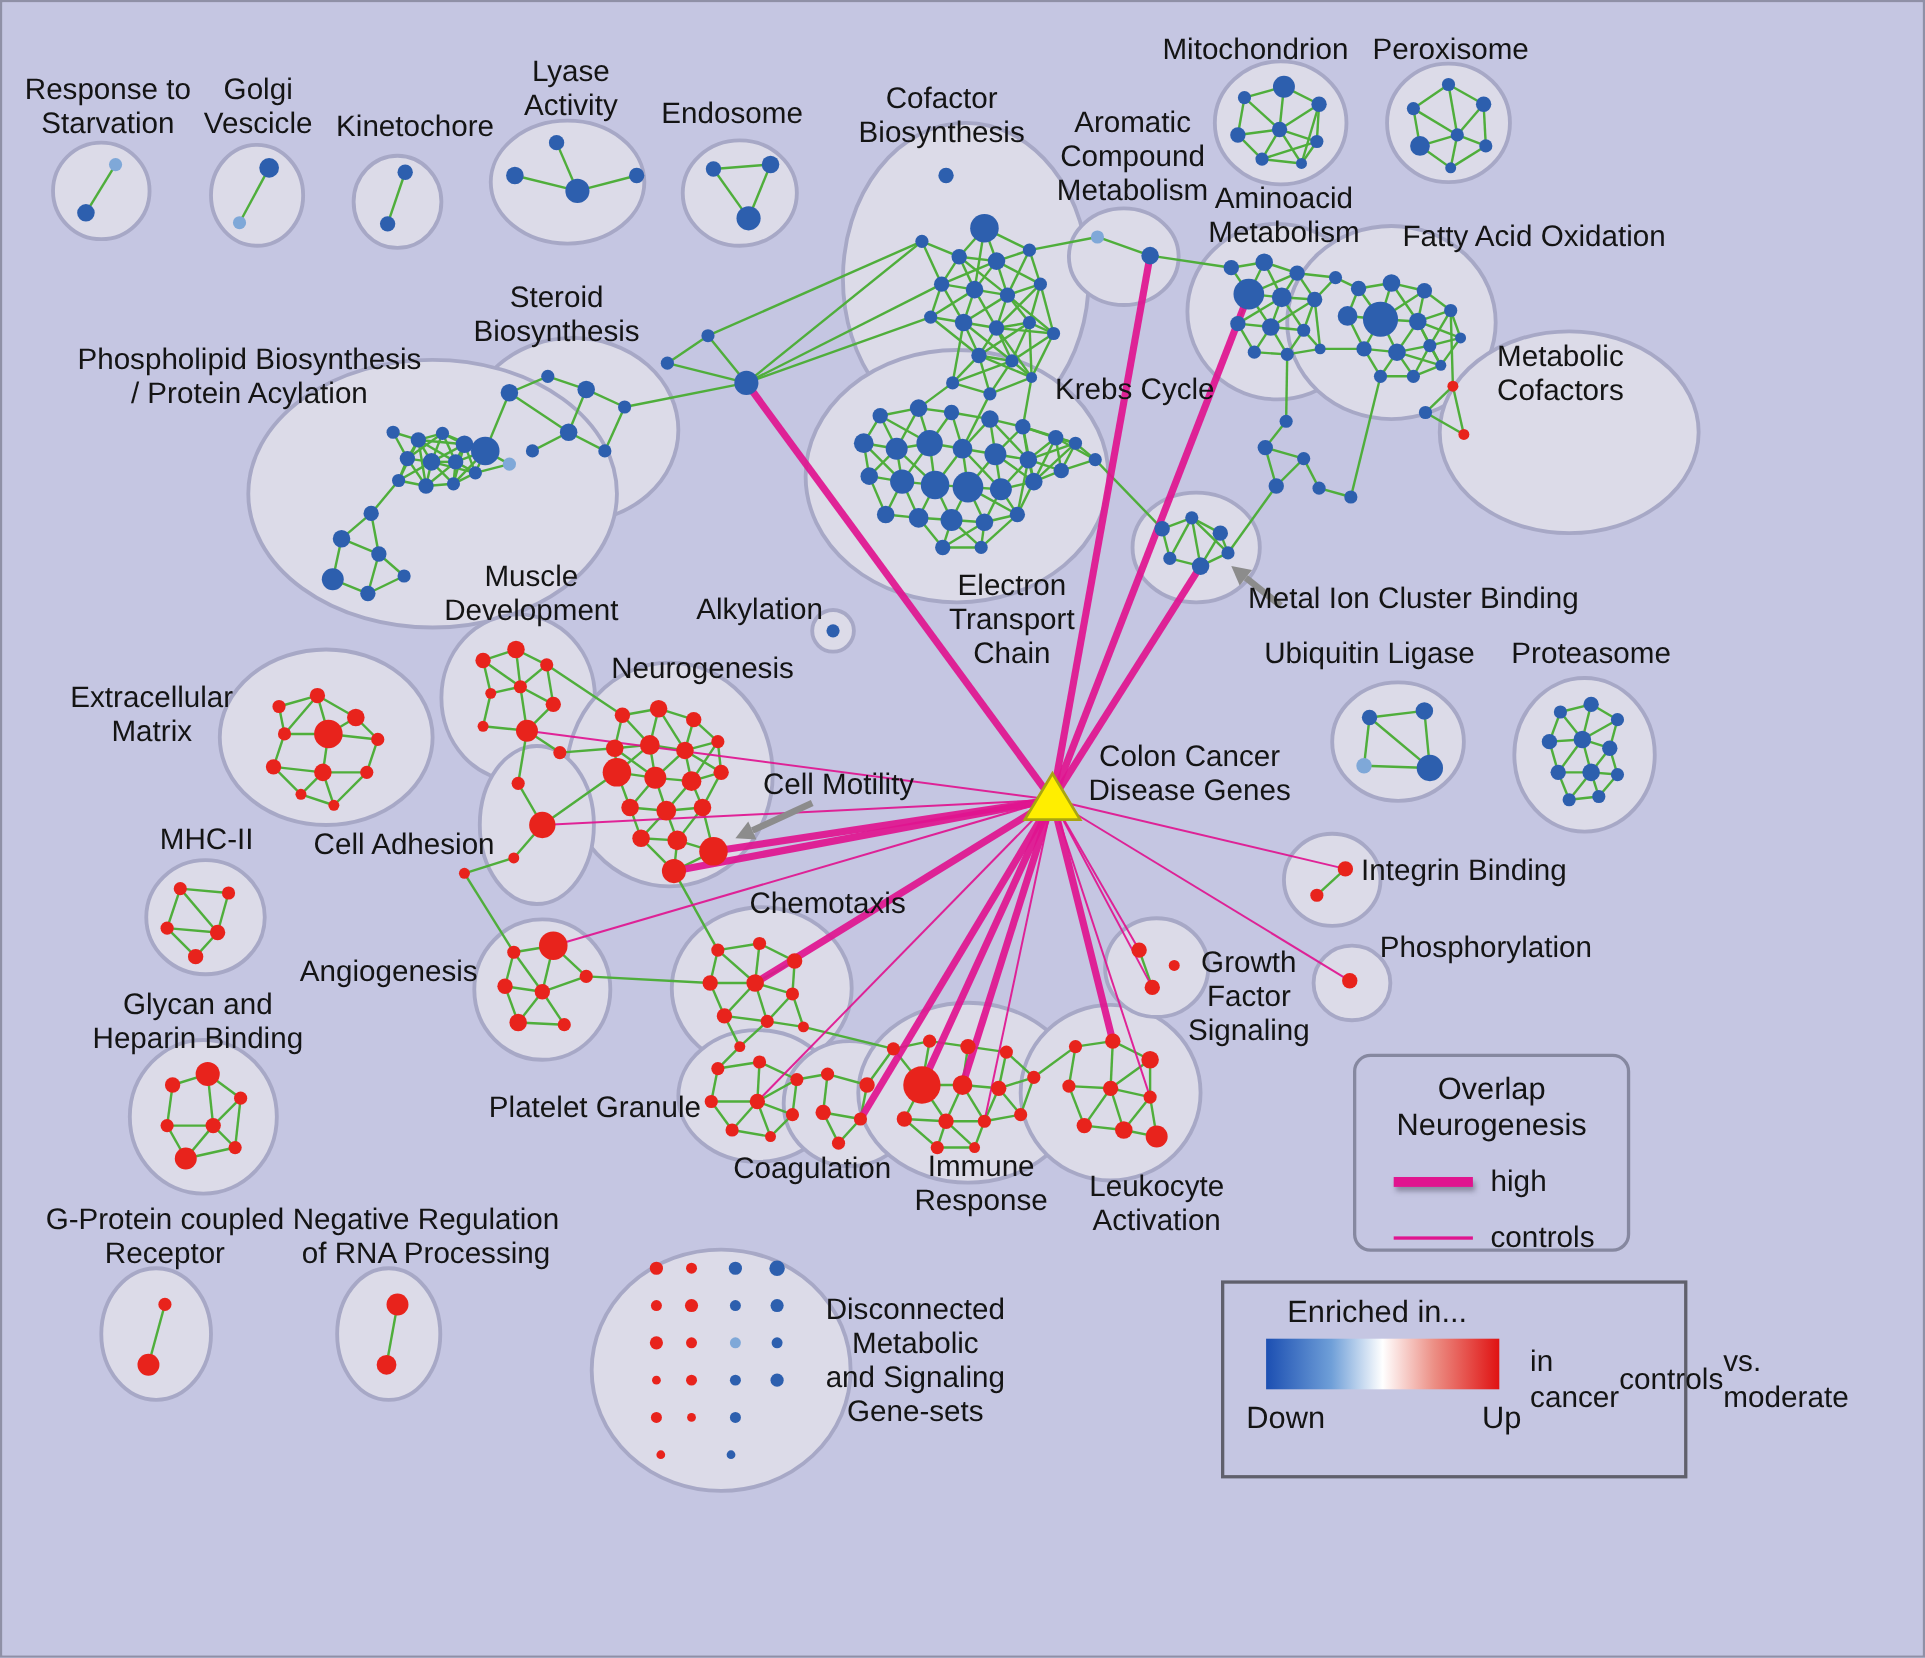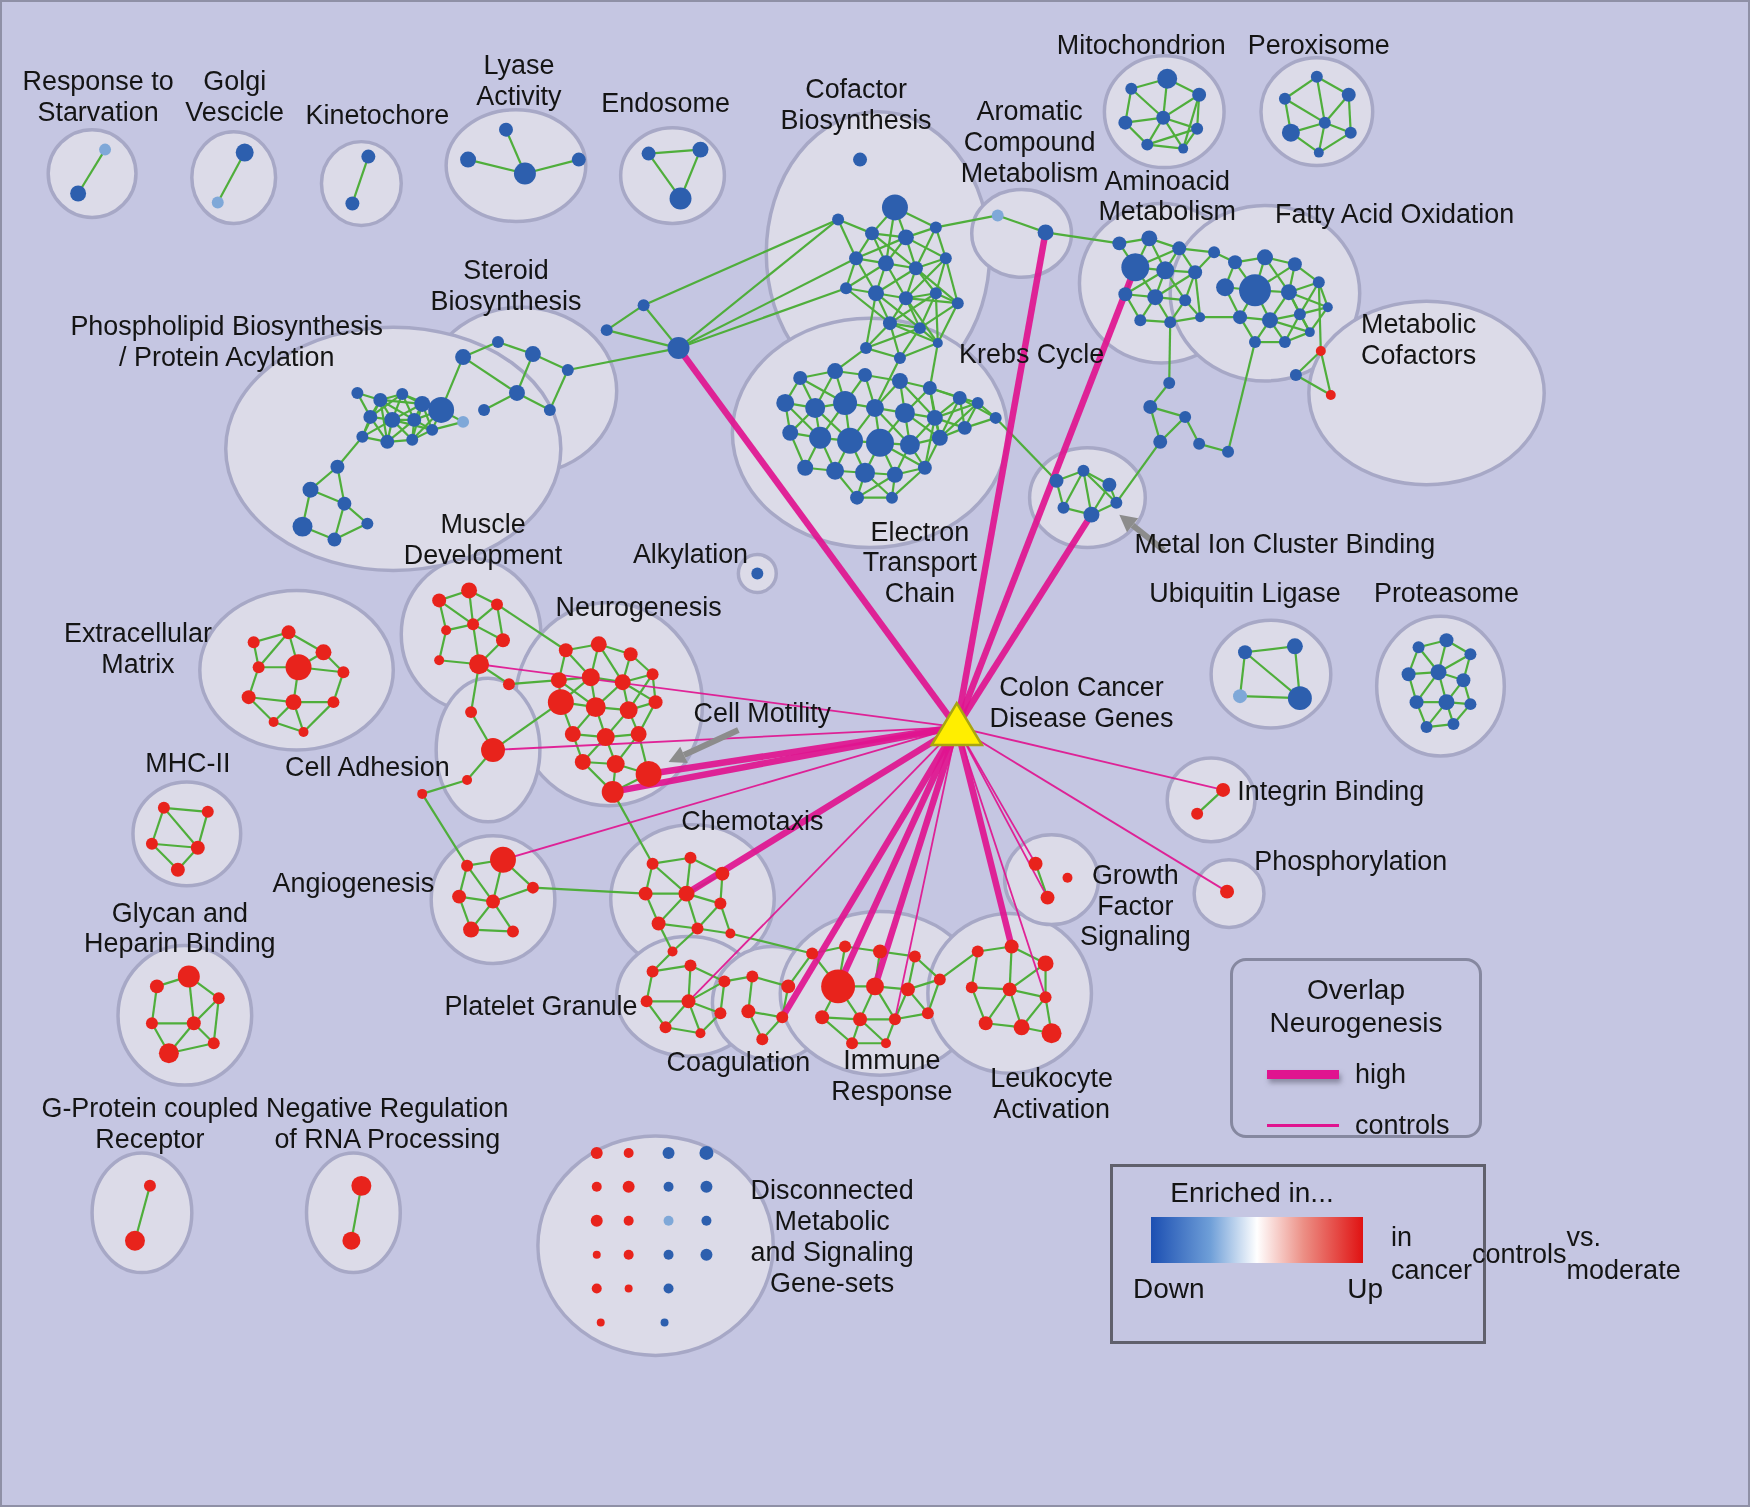--- a/index.html
+++ b/index.html
@@ -13,21 +13,21 @@
     position:absolute;left:1228px;top:956px;width:252px;height:180px;
     border:3px solid #8688a0;border-radius:16px;box-sizing:border-box;
     display:flex;flex-direction:column;align-items:stretch;padding-top:12px;
   }
   .lg-title{text-align:center;font-size:28px;line-height:33px;}
   .lg-row{display:flex;align-items:center;gap:16px;padding-left:34px;margin-top:20px;}
   .lg-label{font-size:27px;}
   .sample-high{width:72px;height:9px;background:#e0148f;box-shadow:2px 4px 5px rgba(90,90,110,0.55);}
   .sample-moderate{width:72px;height:3px;background:#e0148f;}
   .legend-enrich{
-    position:absolute;left:1108px;top:1162px;width:376px;height:180px;
+    position:absolute;left:1108px;top:1162px;width:424px;height:180px;
     border:3px solid #60606c;box-sizing:border-box;display:flex;
   }
   .le-left{width:278px;display:flex;flex-direction:column;}
   .le-title{text-align:center;font-size:28px;margin-top:10px;}
   .gradient-bar{
     height:46px;width:212px;margin:8px 0 0 38px;
     background:linear-gradient(90deg,#1c4fb2 0%,#6f9fd8 28%,#ffffff 50%,#ec8f85 72%,#e01212 100%);
   }
   .le-ends{display:flex;justify-content:space-between;width:250px;margin:10px 12px 0 20px;font-size:28px;}
   .le-note{flex:1;display:flex;flex-direction:row;justify-content:center;align-items:center;font-size:27px;line-height:33px;}

